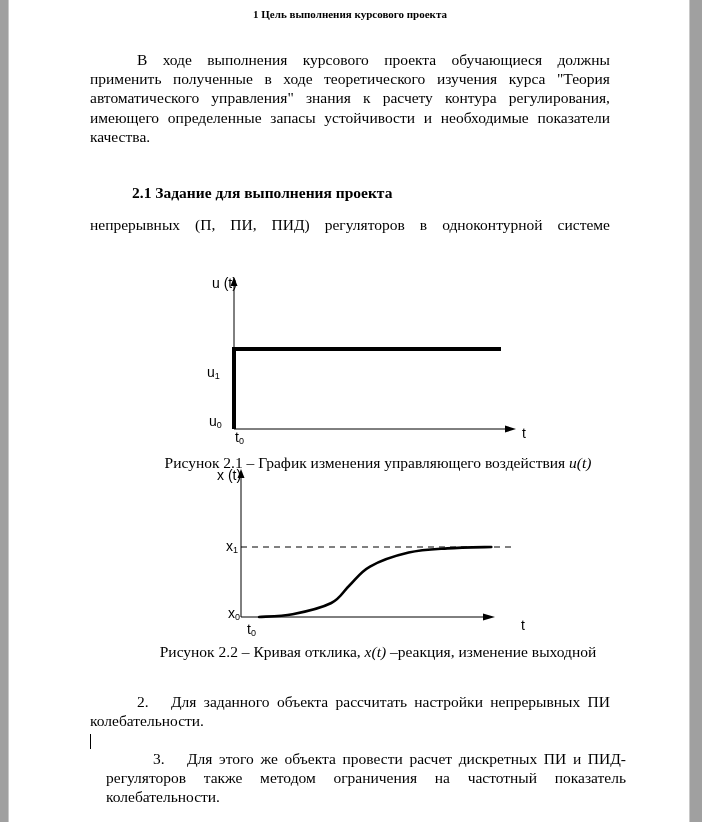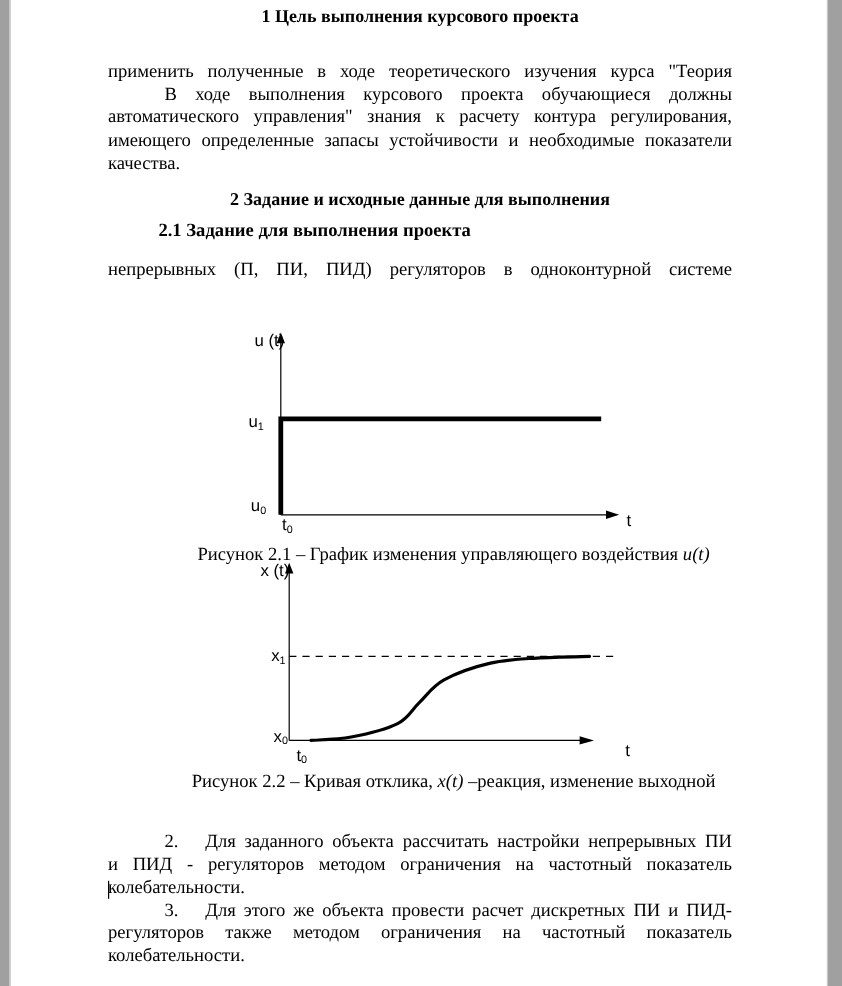--- a/index.html
+++ b/index.html
@@ -13,21 +13,21 @@
   .page {
     position: absolute; left: 8px; top: 0; width: 682px; height: 822px;
     background: #ffffff;
     border-left: 1px solid #c8c8c8;
     border-right: 1px solid #c8c8c8;
     box-sizing: border-box;
   }
   .abs { position: absolute; }
   .h1 {
     left: 0; width: 682px; text-align: center;
-    font-weight: bold; font-size: 15px; line-height: 19px;
+    font-weight: bold; font-size: 11px; line-height: 19px;
   }
   .para {
     left: 81px; width: 520px;
     font-size: 15.5px; line-height: 19.2px;
     text-align: justify;
   }
   .para .line { display: block; height: 19.2px; text-align: justify; text-align-last: justify; white-space: nowrap; }
   .para .line.last { text-align-last: left; }
   .indent { display: inline-block; width: 47px; }
   .caption {
@@ -38,43 +38,42 @@
   .cursor { position:absolute; width:1px; height:15px; background:#000; }
 </style>
 </head>
 <body>
 
 <div class="page">
 
   <div class="abs h1" style="top:5px;">1 Цель выполнения курсового проекта</div>
 
   <div class="abs para" style="top:50px;">
+    <span class="line"><span class="indent"></span><span>В ходе выполнения курсового проекта обучающиеся должны</span></span>
     <span class="line">применить полученные в ходе теоретического изучения курса "Теория</span>
-    <span class="line"><span class="indent"></span><span>В ходе выполнения курсового проекта обучающиеся должны</span></span>
     <span class="line">автоматического управления" знания к расчету контура регулирования,</span>
     <span class="line">имеющего определенные запасы устойчивости и необходимые показатели</span>
     <span class="line last">качества.</span>
   </div>
 
-  <div class="abs h1" style="top:158px;">2 Задание и исходные данные для выполнения</div>
   <div class="abs" style="top:183px; left:123px; font-weight:bold; font-size:15.5px; line-height:19px;">2.1 Задание для выполнения проекта</div>
 
   <div class="abs para" style="top:215px;">
     <span class="line">непрерывных (П, ПИ, ПИД) регуляторов в одноконтурной системе</span>
   </div>
 
   <svg class="abs" style="left:180px; top:272px;" width="360" height="180">
     <line x1="45" y1="10" x2="45" y2="157" stroke="#000" stroke-width="1"></line>
     <polygon points="45,5 41.5,14 48.5,14" fill="#000"></polygon>
     <line x1="45" y1="157" x2="318" y2="157" stroke="#000" stroke-width="1"></line>
     <polygon points="327,157 316,153.5 316,160.5" fill="#000"></polygon>
     <path id="u-step" d="M45.0,157.0 L45.0,77.0 L312.0,77.0" fill="none" stroke="#000" stroke-width="4" stroke-linecap="butt"></path>
   </svg>
   <div class="graph-label" style="left:203px; top:276px;">u (t)</div>
-  <div class="graph-label" style="left:198px; top:344px;"><span>u</span><sub>1</sub></div>
+  <div class="graph-label" style="left:198px; top:365px;"><span>u</span><sub>1</sub></div>
   <div class="graph-label" style="left:200px; top:414px;"><span>u</span><sub>0</sub></div>
   <div class="graph-label" style="left:226px; top:430px;"><span>t</span><sub>0</sub></div>
   <div class="graph-label" style="left:513px; top:426px;">t</div>
 
   <div class="abs caption" style="top:453px; left:0; width:682px;"><span>Рисунок 2.1 – График изменения управляющего воздействия </span><i>u(t)</i></div>
 
   <svg class="abs" style="left:190px; top:462px;" width="340" height="170">
     <line x1="42" y1="12" x2="42" y2="155" stroke="#000" stroke-width="1"></line>
     <polygon points="42,7 38.5,16 45.5,16" fill="#000"></polygon>
     <line x1="42" y1="155" x2="285" y2="155" stroke="#000" stroke-width="1"></line>
@@ -85,24 +84,23 @@
   <div class="graph-label" style="left:208px; top:468px;">x (t)</div>
   <div class="graph-label" style="left:217px; top:539px;"><span>x</span><sub>1</sub></div>
   <div class="graph-label" style="left:219px; top:606px;"><span>x</span><sub>0</sub></div>
   <div class="graph-label" style="left:238px; top:622px;"><span>t</span><sub>0</sub></div>
   <div class="graph-label" style="left:512px; top:618px;">t</div>
 
   <div class="abs caption" style="top:642px; left:0; width:682px;"><span>Рисунок 2.2 – Кривая отклика, </span><i>x(t)</i><span> –реакция, изменение выходной</span></div>
 
   <div class="abs para" style="top:692px;">
     <span class="line"><span class="indent"></span><span style="display:inline-block; width:34px;">2.</span><span>Для заданного объекта рассчитать настройки непрерывных ПИ</span></span>
-    <span class="line">и ПИД - регуляторов методом ограничения на частотный показатель</span>
     <span class="line last">колебательности.</span>
   </div>
   <div class="cursor" style="left:81px; top:734px;"></div>
 
-  <div class="abs para" style="top:749px;">
+  <div class="abs para" style="top:749px;margin-left:16px;">
     <span class="line"><span class="indent"></span><span style="display:inline-block; width:34px;">3.</span><span>Для этого же объекта провести расчет дискретных ПИ и ПИД-</span></span>
     <span class="line">регуляторов также методом ограничения на частотный показатель</span>
     <span class="line last">колебательности.</span>
   </div>
 
 </div>
 
 </body></html>

